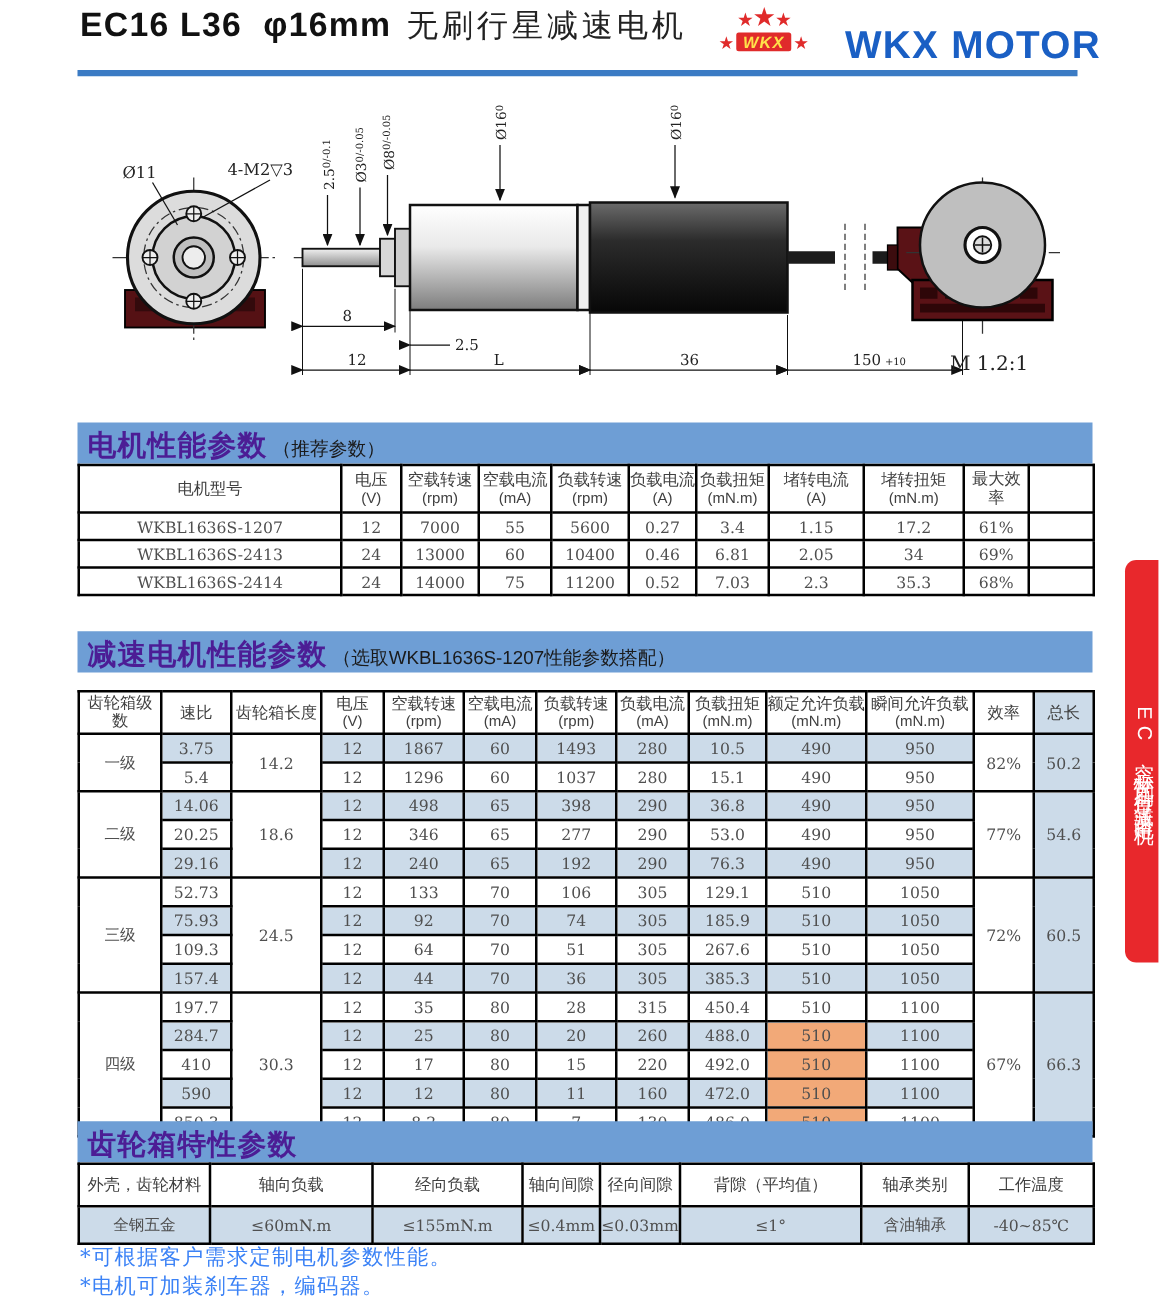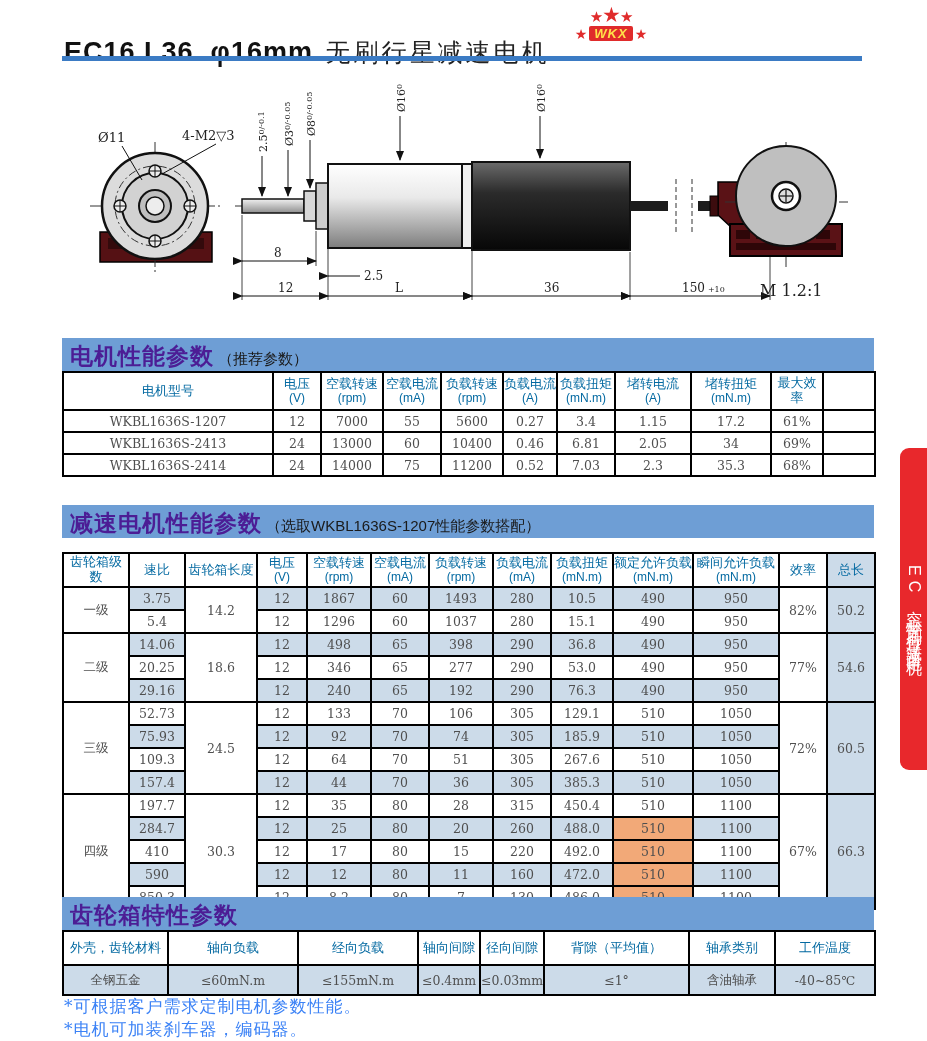--- a/index.html
+++ b/index.html
@@ -1,21 +1,21 @@
 <!DOCTYPE html>
 <html><head>
 <meta charset="utf-8">
 <style>
   * { margin:0; padding:0; box-sizing:border-box; }
   html,body { background:#ffffff; }
   .page { position:relative; width:927px; height:1041px; background:#fff; overflow:hidden;
           font-family:"Liberation Sans", sans-serif; }
 
   
-  .hdr-title { position:absolute; left:64px; top:36px; white-space:nowrap; }
+  .hdr-title { position:absolute; left:64px; top:4px; white-space:nowrap; }
   .hdr-title .model { font-size:27px; font-weight:900; color:#111; letter-spacing:1px; }
   .hdr-title .cn { font-size:25px; font-weight:500; color:#222; margin-left:8px; letter-spacing:3px; }
   .hdr-rule { position:absolute; left:62px; top:56px; width:800px; height:5px; background:#3b7bc4; }
   .logo-block { position:absolute; left:556px; top:4px; width:110px; text-align:center; color:#e02b2b; line-height:1; }
   .logo-stars-top { font-size:15px; letter-spacing:-1px; }
   .logo-stars-top .big { font-size:21px; }
   .logo-row2 { margin-top:1px; display:flex; align-items:center; justify-content:center; gap:2px; }
   .logo-row2 .st { font-size:14px; }
   .logo-wkx { background:#e02b2b; color:#ffe24a; font-weight:900; font-size:13px; padding:1px 5px;
               letter-spacing:1px; border-radius:2px; font-style:italic; }
@@ -27,21 +27,21 @@
 
   
   .section-title { position:absolute; left:62px; width:812px; height:33px; background:#6e9ed5;
                    display:flex; align-items:baseline; padding:3px 0 0 8px; }
   .section-title .main { font-size:23px; font-weight:bold; color:#4c1d95; letter-spacing:1px; }
   .section-title .sub { font-size:15px; color:#1a1a1a; margin-left:4px; }
 
   
   table { border-collapse:collapse; table-layout:fixed; width:812px; background:#fff; }
   th, td { border:2px solid #000; text-align:center; vertical-align:middle; padding:0; overflow:hidden; }
-  th { font-weight:normal; color:#0369a1; font-size:13px; line-height:1.15; font-family:"Liberation Sans",sans-serif; }
+  th { font-weight:normal; color:#404040; font-size:13px; line-height:1.15; font-family:"Liberation Sans",sans-serif; }
   td { color:#4f4f4f; font-size:12.5px; font-family:"DejaVu Serif", serif; }
   .tbl { position:absolute; left:62px; }
   .t1 th { height:38px; }
   .t1 td { height:22px; }
   .t2 th { height:34px; }
   .t2 td { height:23px; }
   .t3 th { height:34px; font-size:13px; }
   .t3 td { height:30px; }
   .shaded { background:#ccdbe9; }
   .orange { background:#f2a978; }
@@ -67,20 +67,21 @@
     <span class="cn">无刷行星减速电机</span>
   </div>
   <div class="logo-block">
     <div class="logo-stars-top">★<span class="big">★</span>★</div>
     <div class="logo-row2">
       <span class="st">★</span>
       <span class="logo-wkx">WKX</span>
       <span class="st">★</span>
     </div>
   </div>
+  <div class="brand">WKX MOTOR</div>
   <div class="hdr-rule"></div>
 
   <div class="drawing-wrap">
   <svg width="820" height="240" viewBox="0 0 820 240">
     <defs>
       <linearGradient id="gearGrad" x1="0" y1="0" x2="0" y2="1">
         <stop offset="0%" stop-color="#ffffff"></stop>
             <stop offset="40%" stop-color="#e9e9e9"></stop>
             <stop offset="100%" stop-color="#7d7d7d"></stop>
       </linearGradient>

